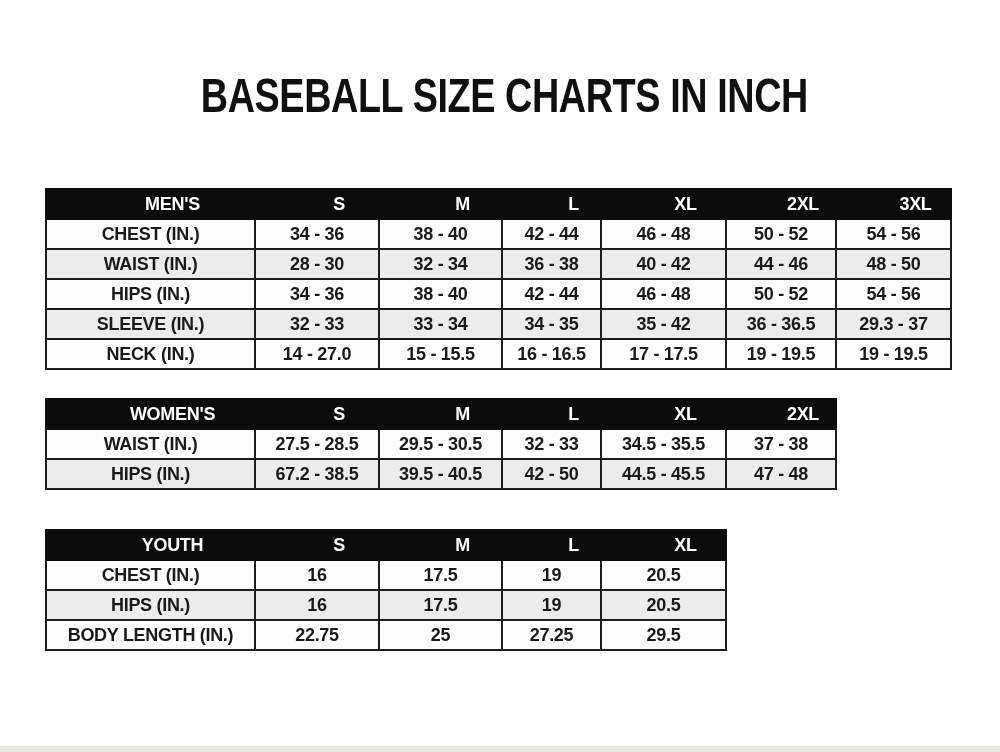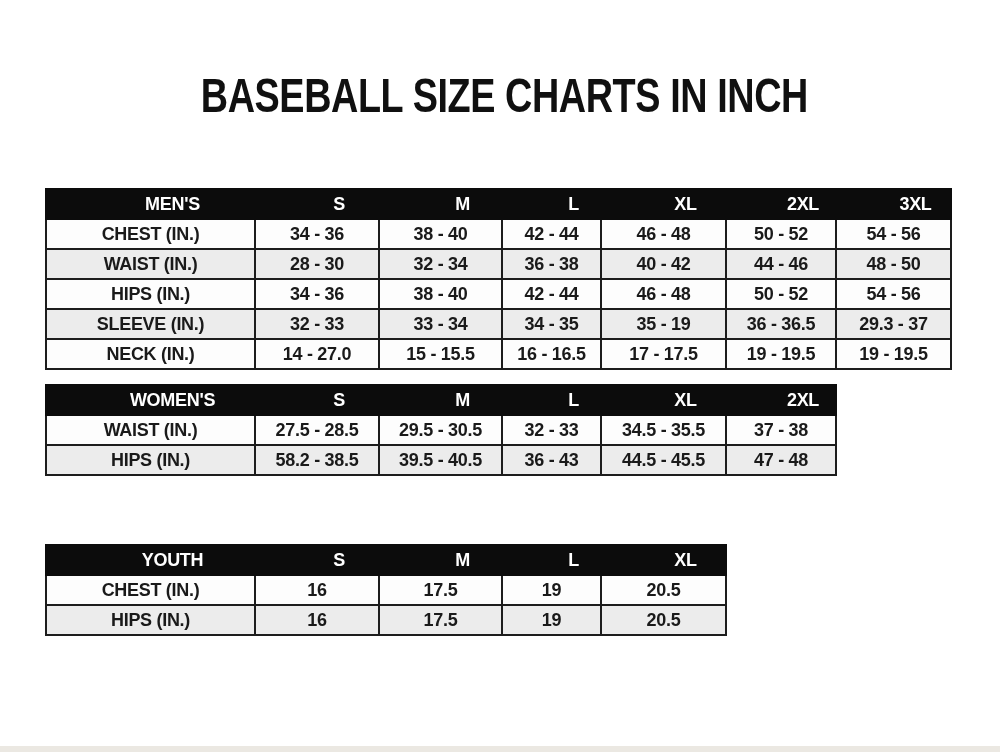--- a/index.html
+++ b/index.html
@@ -32,22 +32,22 @@
     transform-origin: center;
     white-space: nowrap;
   }
   table.size-table {
     position: absolute;
     left: 45px;
     border-collapse: collapse;
     table-layout: fixed;
   }
   table.size-table.t0 { top: 188px; }
-  table.size-table.t1 { top: 384px; }
-  table.size-table.t2 { top: 544px; }
+  table.size-table.t1 { top: 398px; }
+  table.size-table.t2 { top: 529px; }
   table.size-table th, table.size-table td {
     border: 2px solid #1d1d1d;
     height: 28px;
     padding: 0 2px;
     text-align: center;
     vertical-align: middle;
     font-weight: bold;
     font-size: 18px;
     color: #1a1a1a;
     letter-spacing: -0.3px;
@@ -127,21 +127,21 @@
             <td>42 - 44</td>
             <td>46 - 48</td>
             <td>50 - 52</td>
             <td>54 - 56</td>
           </tr>
           <tr>
             <td>SLEEVE (IN.)</td>
             <td>32 - 33</td>
             <td>33 - 34</td>
             <td>34 - 35</td>
-            <td>35 - 19</td>
+            <td>35 - 42</td>
             <td>36 - 36.5</td>
             <td>29.3 - 37</td>
           </tr>
           <tr>
             <td>NECK (IN.)</td>
             <td>14 - 27.0</td>
             <td>15 - 15.5</td>
             <td>16 - 16.5</td>
             <td>17 - 17.5</td>
             <td>19 - 19.5</td>
@@ -172,23 +172,23 @@
           <tr>
             <td>WAIST (IN.)</td>
             <td>27.5 - 28.5</td>
             <td>29.5 - 30.5</td>
             <td>32 - 33</td>
             <td>34.5 - 35.5</td>
             <td>37 - 38</td>
           </tr>
           <tr>
             <td>HIPS (IN.)</td>
-            <td>58.2 - 38.5</td>
+            <td>67.2 - 38.5</td>
             <td>39.5 - 40.5</td>
-            <td>36 - 43</td>
+            <td>42 - 50</td>
             <td>44.5 - 45.5</td>
             <td>47 - 48</td>
           </tr>
         </tbody>
       </table>
       <table class="size-table t2">
         <colgroup>
           <col style="width: 209px;">
           <col style="width: 124px;">
           <col style="width: 123px;">
@@ -212,17 +212,24 @@
             <td>19</td>
             <td>20.5</td>
           </tr>
           <tr>
             <td>HIPS (IN.)</td>
             <td>16</td>
             <td>17.5</td>
             <td>19</td>
             <td>20.5</td>
           </tr>
+          <tr>
+            <td>BODY LENGTH (IN.)</td>
+            <td>22.75</td>
+            <td>25</td>
+            <td>27.25</td>
+            <td>29.5</td>
+          </tr>
         </tbody>
       </table>
     </section>
   <div class="scan-edge"></div>
 </main>
 
 </body></html>

